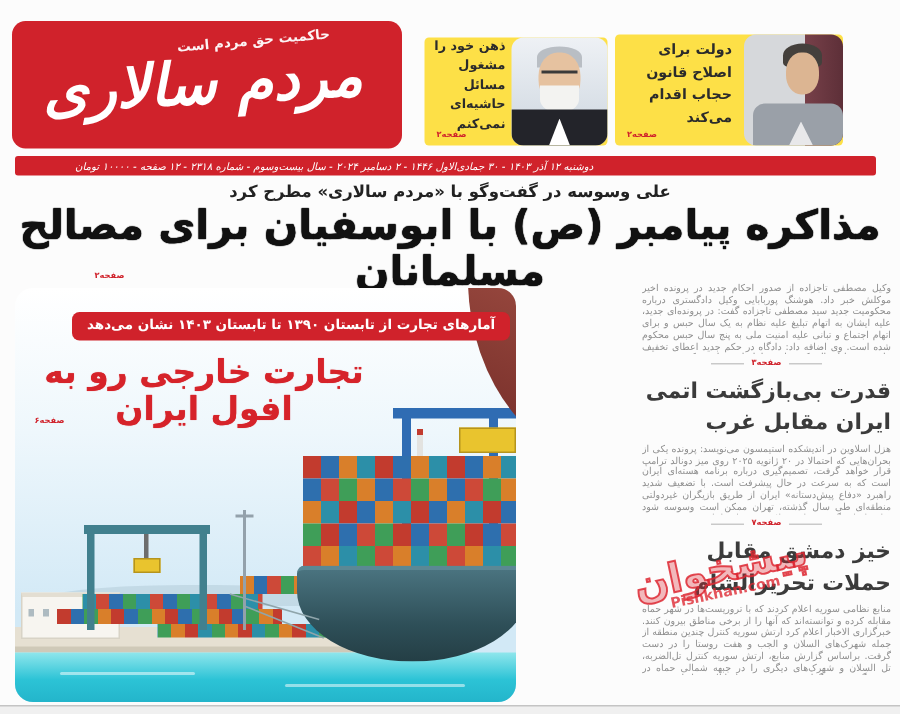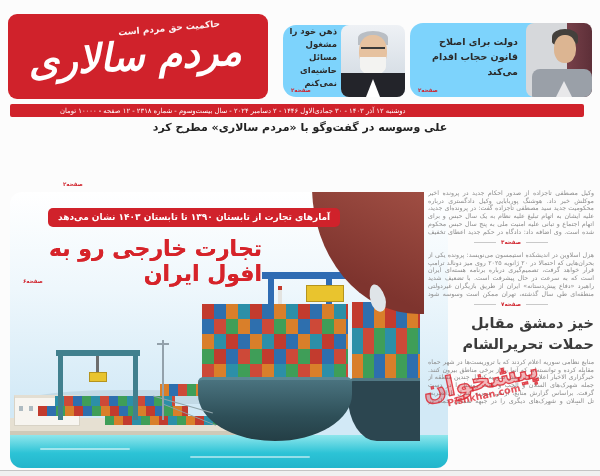--- a/index.html
+++ b/index.html
@@ -7,25 +7,25 @@
         font-family:"DejaVu Sans",sans-serif;overflow:hidden;}
   
   .masthead{position:absolute;left:8px;top:14px;width:260px;height:85px;
             background:#d0222b;border-radius:9px;}
   .masthead .slogan{position:absolute;top:9px;right:48px;color:#fff;font-size:9px;
             font-weight:bold;transform:rotate(-5deg);opacity:.95;direction:rtl;}
   .masthead .title{position:absolute;left:0;right:6px;top:20px;text-align:center;color:#fff;
             font-size:39px;font-weight:bold;font-style:italic;transform:rotate(-3deg);
             direction:rtl;letter-spacing:-1px;}
   .datebar{position:absolute;left:10px;top:104px;width:574px;height:13px;background:#d0222b;border-radius:2px;}
-  .datebar span{position:absolute;left:50px;top:3px;color:#fff;font-size:6.8px;direction:rtl;white-space:nowrap;}
-  
-  .teaser{position:absolute;background:#7dd3fc;border-radius:13px;}
+  .datebar span{position:absolute;left:40px;top:3px;color:#fff;font-size:6.8px;direction:rtl;white-space:nowrap;font-style:italic;}
+  
+  .teaser{position:absolute;background:#fde047;border-radius:3px;}
   .t-mid{left:283px;top:25px;width:122px;height:72px;}
-  .t-right{left:410px;top:23px;width:182px;height:74px;}
+  .t-right{left:410px;top:23px;width:152px;height:74px;}
   .teaser .txt{position:absolute;top:0;bottom:8px;display:flex;align-items:center;direction:rtl;
             font-weight:bold;color:#2b2b2b;text-align:right;}
   .t-mid .txt{right:68px;left:5px;font-size:8.5px;line-height:13px;}
   .t-right .txt{right:74px;left:8px;font-size:9.5px;line-height:15px;}
   .pref{color:#d0222b;font-size:5.5px;font-weight:bold;}
   .teaser .pref{position:absolute;left:8px;bottom:4px;}
   .photo{position:absolute;right:0;top:0;bottom:0;border-radius:8px;overflow:hidden;}
   .t-mid .photo{width:64px;}
   .t-right .photo{width:66px;}
   
@@ -42,21 +42,21 @@
   .p2 .face{position:absolute;left:28px;top:12px;width:22px;height:28px;background:#dcb592;border-radius:46%;}
   .p2 .suit{position:absolute;left:6px;right:0;bottom:0;height:28px;background:#9aa0a8;border-radius:8px 8px 0 0;}
   .p2 .shirt{position:absolute;left:30px;bottom:0;width:16px;height:16px;background:#e8e8ea;clip-path:polygon(50% 0,100% 100%,0 100%);}
   
   .kicker{position:absolute;left:0;right:0;top:121px;text-align:center;font-size:11px;font-weight:bold;
           color:#222;direction:rtl;}
   .lead-h{position:absolute;left:0;right:0;top:135px;text-align:center;font-size:27px;font-weight:bold;
           color:#111;direction:rtl;text-shadow:0 0 .7px #000,0 0 .7px #000;}
   .lead-pref{position:absolute;left:63px;top:181px;}
   
-  .ps{position:absolute;left:10px;top:192px;width:438px;height:276px;border-radius:12px;overflow:hidden;
+  .ps{position:absolute;left:10px;top:192px;width:334px;height:276px;border-radius:12px;overflow:hidden;
       background:linear-gradient(180deg,#ffffff 0%,#eef7fc 35%,#d2e9f6 78%);}
   .mount{position:absolute;left:6px;top:198px;width:235px;height:14px;background:#b5ccd9;opacity:.55;
       border-radius:100% 100% 0 0/220% 220% 0 0;}
   .water{position:absolute;left:0;right:0;top:243px;bottom:0;
       background:linear-gradient(180deg,#8fe6ec,#2cc3d6 55%,#23b5cb);}
   .wstreak{position:absolute;height:2px;background:rgba(255,255,255,.5);border-radius:2px;}
   .dock{position:absolute;left:0;top:226px;width:285px;height:17px;background:#e6e0d2;}
   .dock-edge{position:absolute;left:0;top:239px;width:300px;height:4px;background:#cfc9b8;}
   .building{position:absolute;left:4px;top:203px;width:64px;height:27px;background:#f7f5f0;
       border:1px solid #d8d3c6;border-top:3px solid #e3ded2;}
@@ -98,21 +98,21 @@
   .rsc2{top:136px;background:repeating-linear-gradient(90deg,#2c8fa8 0 11px,#cd4938 11px 22px,#3f9e58 22px 33px);}
   .rsc3{top:162px;background:repeating-linear-gradient(90deg,#d97f2a 0 11px,#3f9e58 11px 22px,#2e6fae 22px 33px);}
   .hull-right{position:absolute;left:338px;top:186px;width:72px;height:60px;background:#2c4650;
       border-radius:6px 0 0 40%/6px 0 0 70%;border-top:3px solid #517884;}
   .bow{position:absolute;left:302px;top:-6px;width:112px;height:128px;
       background:linear-gradient(205deg,#a14f44,#7e342e 70%);border-bottom-left-radius:95% 100%;}
   .bulb{position:absolute;left:360px;top:92px;width:15px;height:28px;background:#dfe4e8;
       border-radius:50%/58% 58% 42% 42%;transform:rotate(-16deg);}
   .ps-badge{position:absolute;left:38px;top:16px;background:#d0222b;color:#fff;font-size:9px;
       font-weight:bold;padding:4px 10px 5px;border-radius:5px;direction:rtl;white-space:nowrap;}
-  .ps-h{position:absolute;left:0;top:44px;width:252px;text-align:right;font-size:22px;font-weight:bold;
+  .ps-h{position:absolute;left:0;top:44px;width:252px;text-align:center;font-size:22px;font-weight:bold;
       color:#d6232a;direction:rtl;text-shadow:0 0 .5px #d6232a;}
   .ps-pref{position:absolute;left:13px;top:86px;}
   
   .rcol{position:absolute;left:428px;top:189px;width:166px;}
   .rc-h{direction:rtl;text-align:right;font-size:14.5px;line-height:21px;font-weight:bold;
       color:#3b3b3b;margin:0 0 3px;}
   .rc-h.brown{color:#8f4a3a;}
   .rc-body{direction:rtl;text-align:justify;font-size:6.3px;line-height:7.7px;color:#8c8c8c;
       margin:0;max-height:47px;overflow:hidden;}
   .rc-pref{display:flex;align-items:center;justify-content:center;gap:5px;margin:3px 0 6px;}
@@ -157,20 +157,21 @@
       <div class="suit"></div>
       <div class="shirt"></div>
     </div>
   </div>
 
   <div class="datebar">
     <span>دوشنبه ۱۲ آذر ۱۴۰۳ - ۳۰ جمادی‌الاول ۱۴۴۶ - ۲ دسامبر ۲۰۲۴ - سال بیست‌وسوم - شماره ۲۳۱۸ - ۱۲ صفحه - ۱۰۰۰۰ تومان</span>
   </div>
 
   <div class="kicker">علی وسوسه در گفت‌وگو با «مردم سالاری» مطرح کرد</div>
+  <div class="lead-h">مذاکره پیامبر (ص) با ابوسفیان برای مصالح مسلمانان</div>
   <div class="pref lead-pref">صفحه۲</div>
 
   <div class="ps">
     <div class="mount"></div>
     <div class="dock"></div>
     <div class="dock-edge"></div>
     <div class="building">
         <div class="win"></div>
       </div>
     <div class="cs cs4"></div>
@@ -215,20 +216,21 @@
   </div>
 
   <div class="rcol">
     <div>
       <p class="rc-body">وکیل مصطفی تاجزاده از صدور احکام جدید در پرونده اخیر موکلش خبر داد. هوشنگ پوربابایی وکیل دادگستری درباره محکومیت جدید سید مصطفی تاجزاده گفت: در پرونده‌ای جدید، علیه ایشان به اتهام تبلیغ علیه نظام به یک سال حبس و برای اتهام اجتماع و تبانی علیه امنیت ملی به پنج سال حبس محکوم شده است. وی اضافه داد: دادگاه در حکم جدید اعطای تخفیف ماده ۱۳۴ را اعمال نکرده است اما طبیعی است که در صورتی که...</p>
       <div class="rc-pref">
         <span class="pref">صفحه۳</span>
       </div>
     </div>
     <div>
+      <h3 class="rc-h">قدرت بی‌بازگشت اتمی ایران مقابل غرب</h3>
       <p class="rc-body">هزل اسلاوین در اندیشکده استیمسون می‌نویسد: پرونده یکی از بحران‌هایی که احتمالا در ۲۰ ژانویه ۲۰۲۵ روی میز دونالد ترامپ قرار خواهد گرفت، تصمیم‌گیری درباره برنامه هسته‌ای ایران است که به سرعت در حال پیشرفت است. با تضعیف شدید راهبرد «دفاع پیش‌دستانه» ایران از طریق بازیگران غیردولتی منطقه‌ای طی سال گذشته، تهران ممکن است وسوسه شود برای بازدارندگی در برابر حملات بیشتر اسرائیل به...</p>
       <div class="rc-pref">
         <span class="pref">صفحه۷</span>
       </div>
     </div>
     <div>
       <h3 class="rc-h">خیز دمشق مقابل حملات تحریرالشام</h3>
       <p class="rc-body">منابع نظامی سوریه اعلام کردند که با تروریست‌ها در شهر حماه مقابله کرده و توانسته‌اند که آنها را از برخی مناطق بیرون کنند. خبرگزاری الاخبار اعلام کرد ارتش سوریه کنترل چندین منطقه از جمله شهرک‌های السلان و الجب و هفت روستا را در دست گرفت. براساس گزارش منابع، ارتش سوریه کنترل تل‌الضربه، تل السلان و شهرک‌های دیگری را در جبهه شمالی حماه در دست گرفت. خبرگزاری رسمی سوریه (سانا) به نقل از...</p>
 
     </div>

